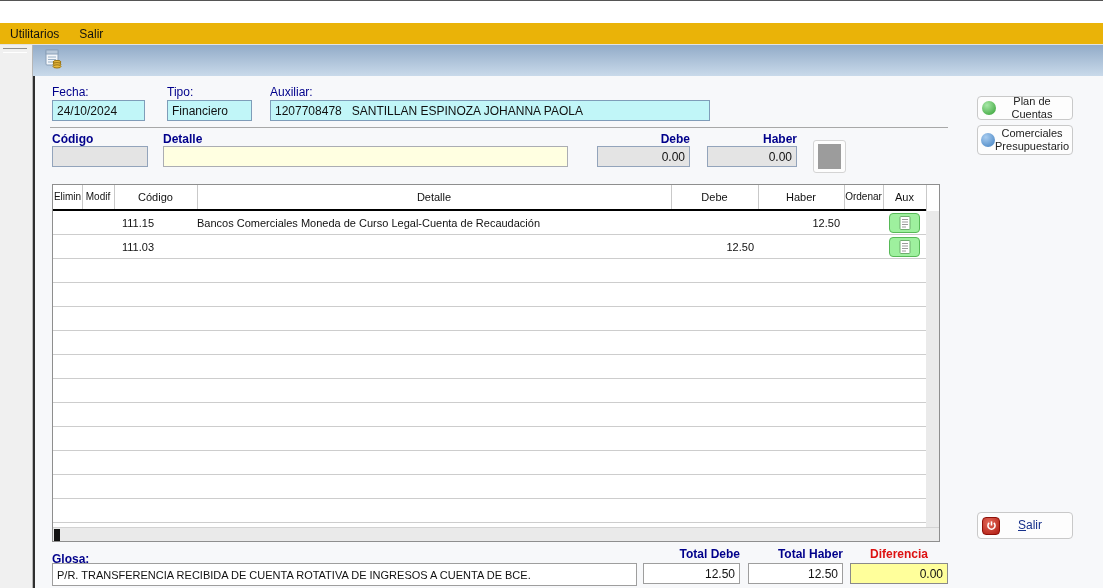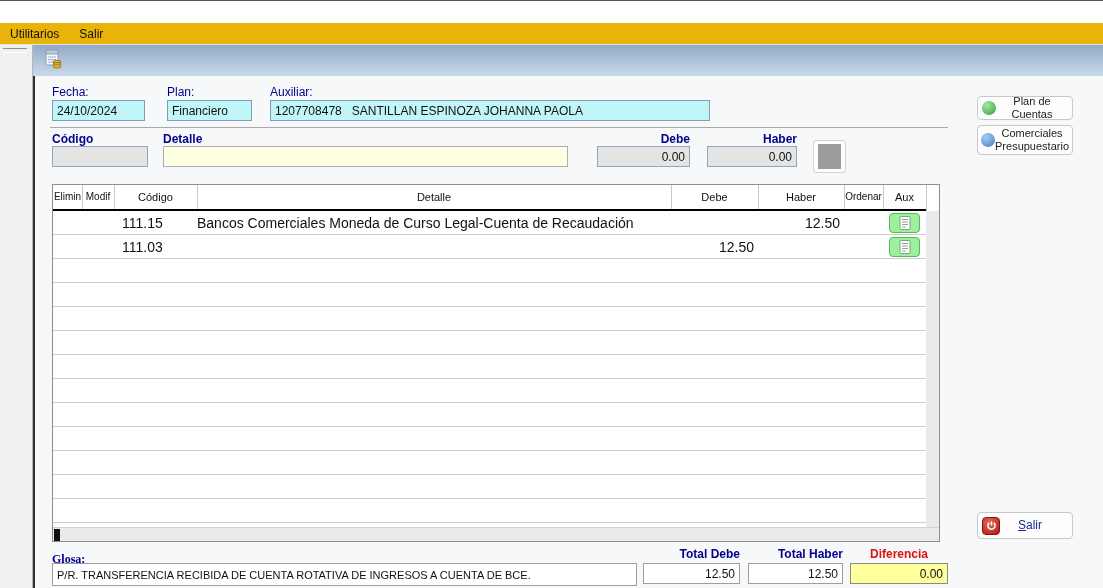--- a/index.html
+++ b/index.html
@@ -42,21 +42,21 @@
 
   
   .grid{position:absolute;left:52px;top:183px;width:888px;height:358px;border:1px solid #8e8e8e;background:#fff;box-sizing:border-box;}
   .col-line{position:absolute;top:0;width:1px;height:342px;background:#c9c9c9;}
   .hdr{position:absolute;top:0;height:24px;line-height:24px;text-align:center;font-size:11px;color:#111;}
   .hdr.small{font-size:10px;}
   .hdr-underline{position:absolute;left:0;top:24px;width:873px;height:2px;background:#000;}
   .rows-area{position:absolute;left:0;top:26px;width:873px;height:316px;
     background:repeating-linear-gradient(to bottom,#ffffff 0 23px,#cdcdcd 23px 24px);}
   .grow{position:absolute;left:0;width:873px;height:24px;}
-  .cell{position:absolute;top:0;height:24px;line-height:24px;font-size:14px;color:#111;white-space:nowrap;overflow:hidden;}
+  .cell{position:absolute;top:0;height:24px;line-height:24px;font-size:11px;color:#111;white-space:nowrap;overflow:hidden;}
   .aux-btn{position:absolute;left:836px;top:2px;width:31px;height:20px;background:#9ef09e;border:1px solid #57b957;
     border-radius:4px;display:flex;align-items:center;justify-content:center;cursor:pointer;padding:0;}
   .vscroll{position:absolute;left:873px;top:26px;width:13px;height:316px;background:#eaeaea;}
   .hscroll{position:absolute;left:0;top:342px;width:886px;height:14px;background:#eaeaea;border-top:1px solid #d2d2d2;box-sizing:border-box;}
   .hthumb{position:absolute;left:1px;top:1px;width:6px;height:12px;background:#111;}
 
   
   .side-btn{position:absolute;left:977px;width:96px;background:#fdfdfd;border:1px solid #c9c9c9;border-radius:4px;
     display:flex;align-items:center;justify-content:center;font-family:"Liberation Sans",sans-serif;
     font-size:11px;color:#222;cursor:pointer;padding:2px 4px;box-sizing:border-box;text-align:center;line-height:1.15;}
@@ -96,21 +96,21 @@
         <ellipse cx="15" cy="16.2" rx="4" ry="1.6" fill="#e8b83c" stroke="#9a7414"></ellipse>
         <ellipse cx="15" cy="18.4" rx="4" ry="1.6" fill="#e8b83c" stroke="#9a7414"></ellipse>
       </svg>
     </button>
   </div>
   <div class="v-divider"></div>
   <div class="main-bg"></div>
 
   <span class="lbl abs" style="left:52px;top:84px;">Fecha:</span>
   <input class="fld cyan" style="left: 52px; top: 99px; width: 93px;" value="24/10/2024">
-  <span class="lbl abs" style="left:167px;top:84px;">Plan:</span>
+  <span class="lbl abs" style="left:167px;top:84px;">Tipo:</span>
   <input class="fld cyan" style="left: 167px; top: 99px; width: 85px;" value="Financiero">
   <span class="lbl abs" style="left:270px;top:84px;">Auxiliar:</span>
   <input class="fld cyan" style="left: 270px; top: 99px; width: 440px;" value="1207708478   SANTILLAN ESPINOZA JOHANNA PAOLA">
 
   <div class="sep"></div>
 
   <span class="lbl b abs" style="left:52px;top:131px;">Código</span>
   <input class="fld gray" style="left: 52px; top: 145px; width: 96px;" value="">
   <span class="lbl b abs" style="left:163px;top:131px;">Detalle</span>
   <input class="fld yellowish" style="left: 163px; top: 145px; width: 405px;" value="">
@@ -193,21 +193,21 @@
   <button class="side-btn" style="top:511px;height:27px;justify-content:flex-start;gap:18px;">
     <span class="power">
       <svg width="11" height="11" viewBox="0 0 16 16">
         <path d="M8 2v6" stroke="#fff" stroke-width="2.2" fill="none"></path>
         <path d="M4.6 4.2a5.2 5.2 0 1 0 6.8 0" fill="none" stroke="#fff" stroke-width="2.2"></path>
       </svg>
     </span>
     <span class="salir-label"><u>S</u>alir</span>
   </button>
 
-  <span class="lbl b abs" style="left:52px;top:551px;font-family:Liberation Serif, serif;">Glosa:</span>
+  <span class="lbl b abs" style="left:52px;top:551px;">Glosa:</span>
   <input class="fld" style="left: 52px; top: 562px; width: 585px; height: 23px; border-color: rgb(158, 158, 158); font-size: 11px;" value="P/R. TRANSFERENCIA RECIBIDA DE CUENTA ROTATIVA DE INGRESOS A CUENTA DE BCE.">
 
   <span class="lbl b abs" style="left:643px;top:546px;width:97px;text-align:right;">Total Debe</span>
   <input class="fld num" style="left: 643px; top: 562px; width: 97px; border-color: rgb(158, 158, 158);" value="12.50">
 
   <span class="lbl b abs" style="left:748px;top:546px;width:95px;text-align:right;">Total Haber</span>
   <input class="fld num" style="left: 748px; top: 562px; width: 95px; border-color: rgb(158, 158, 158);" value="12.50">
 
   <span class="lbl red abs" style="left:850px;top:546px;width:98px;text-align:center;">Diferencia</span>
   <input class="fld num diff" style="left: 850px; top: 562px; width: 98px;" value="0.00">

